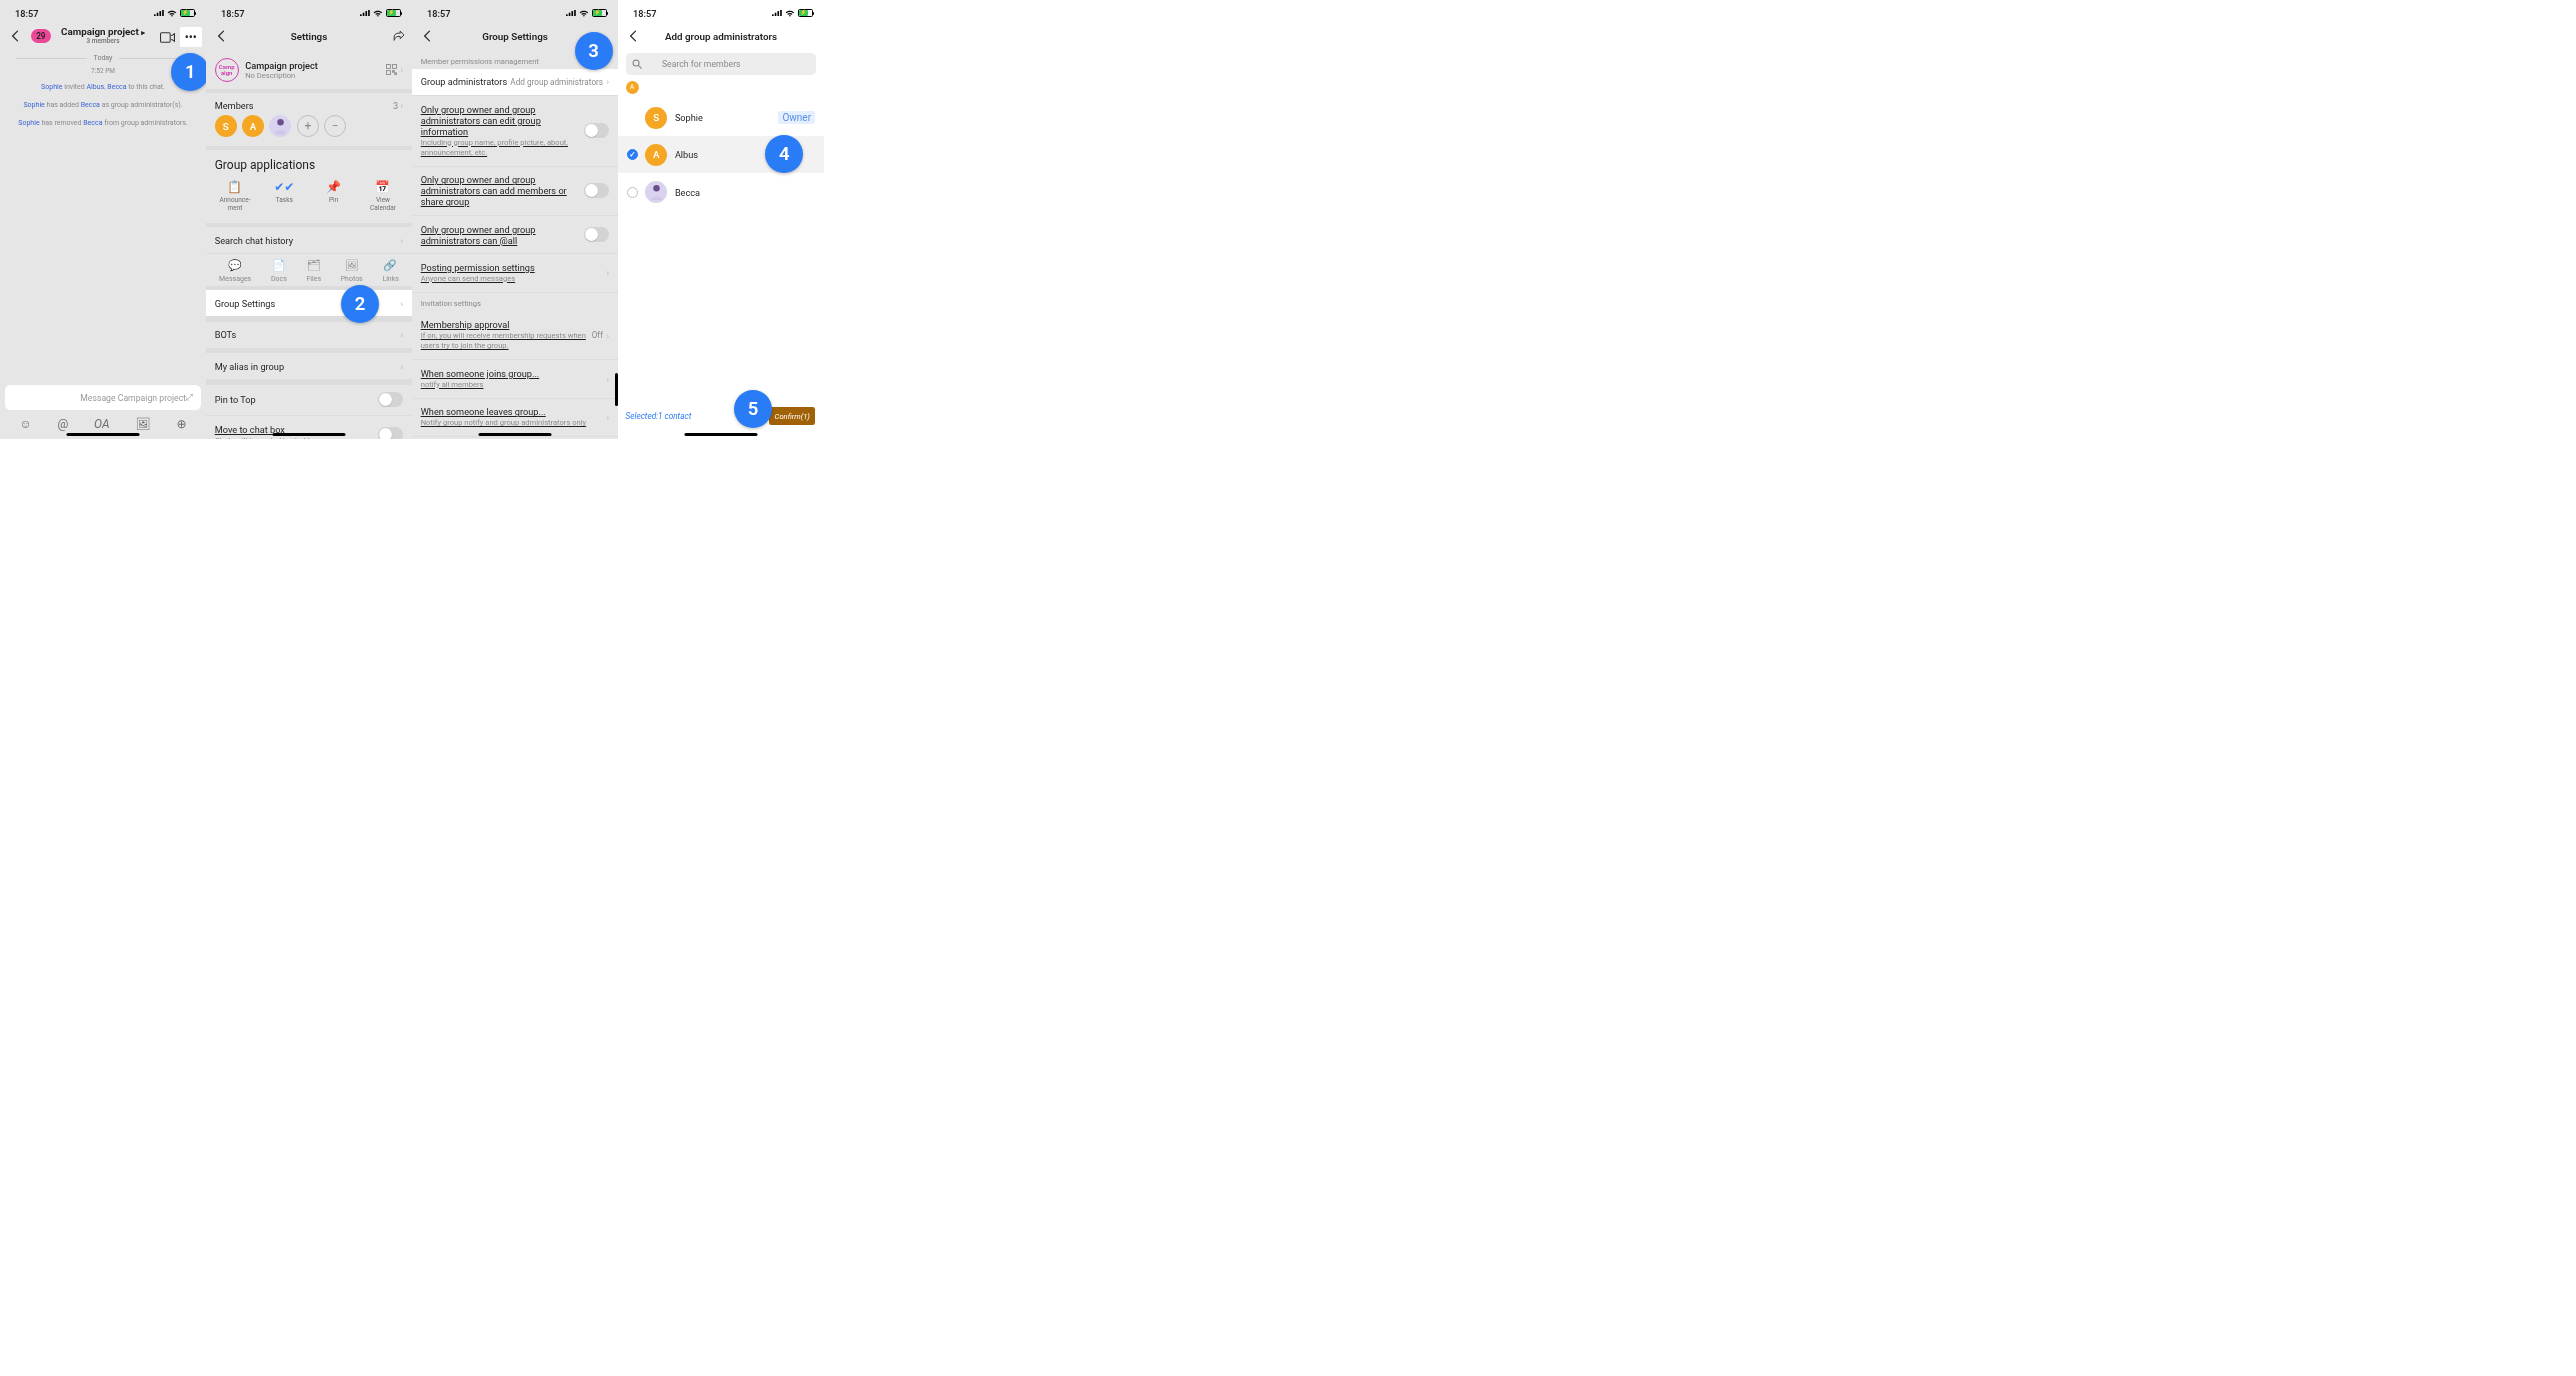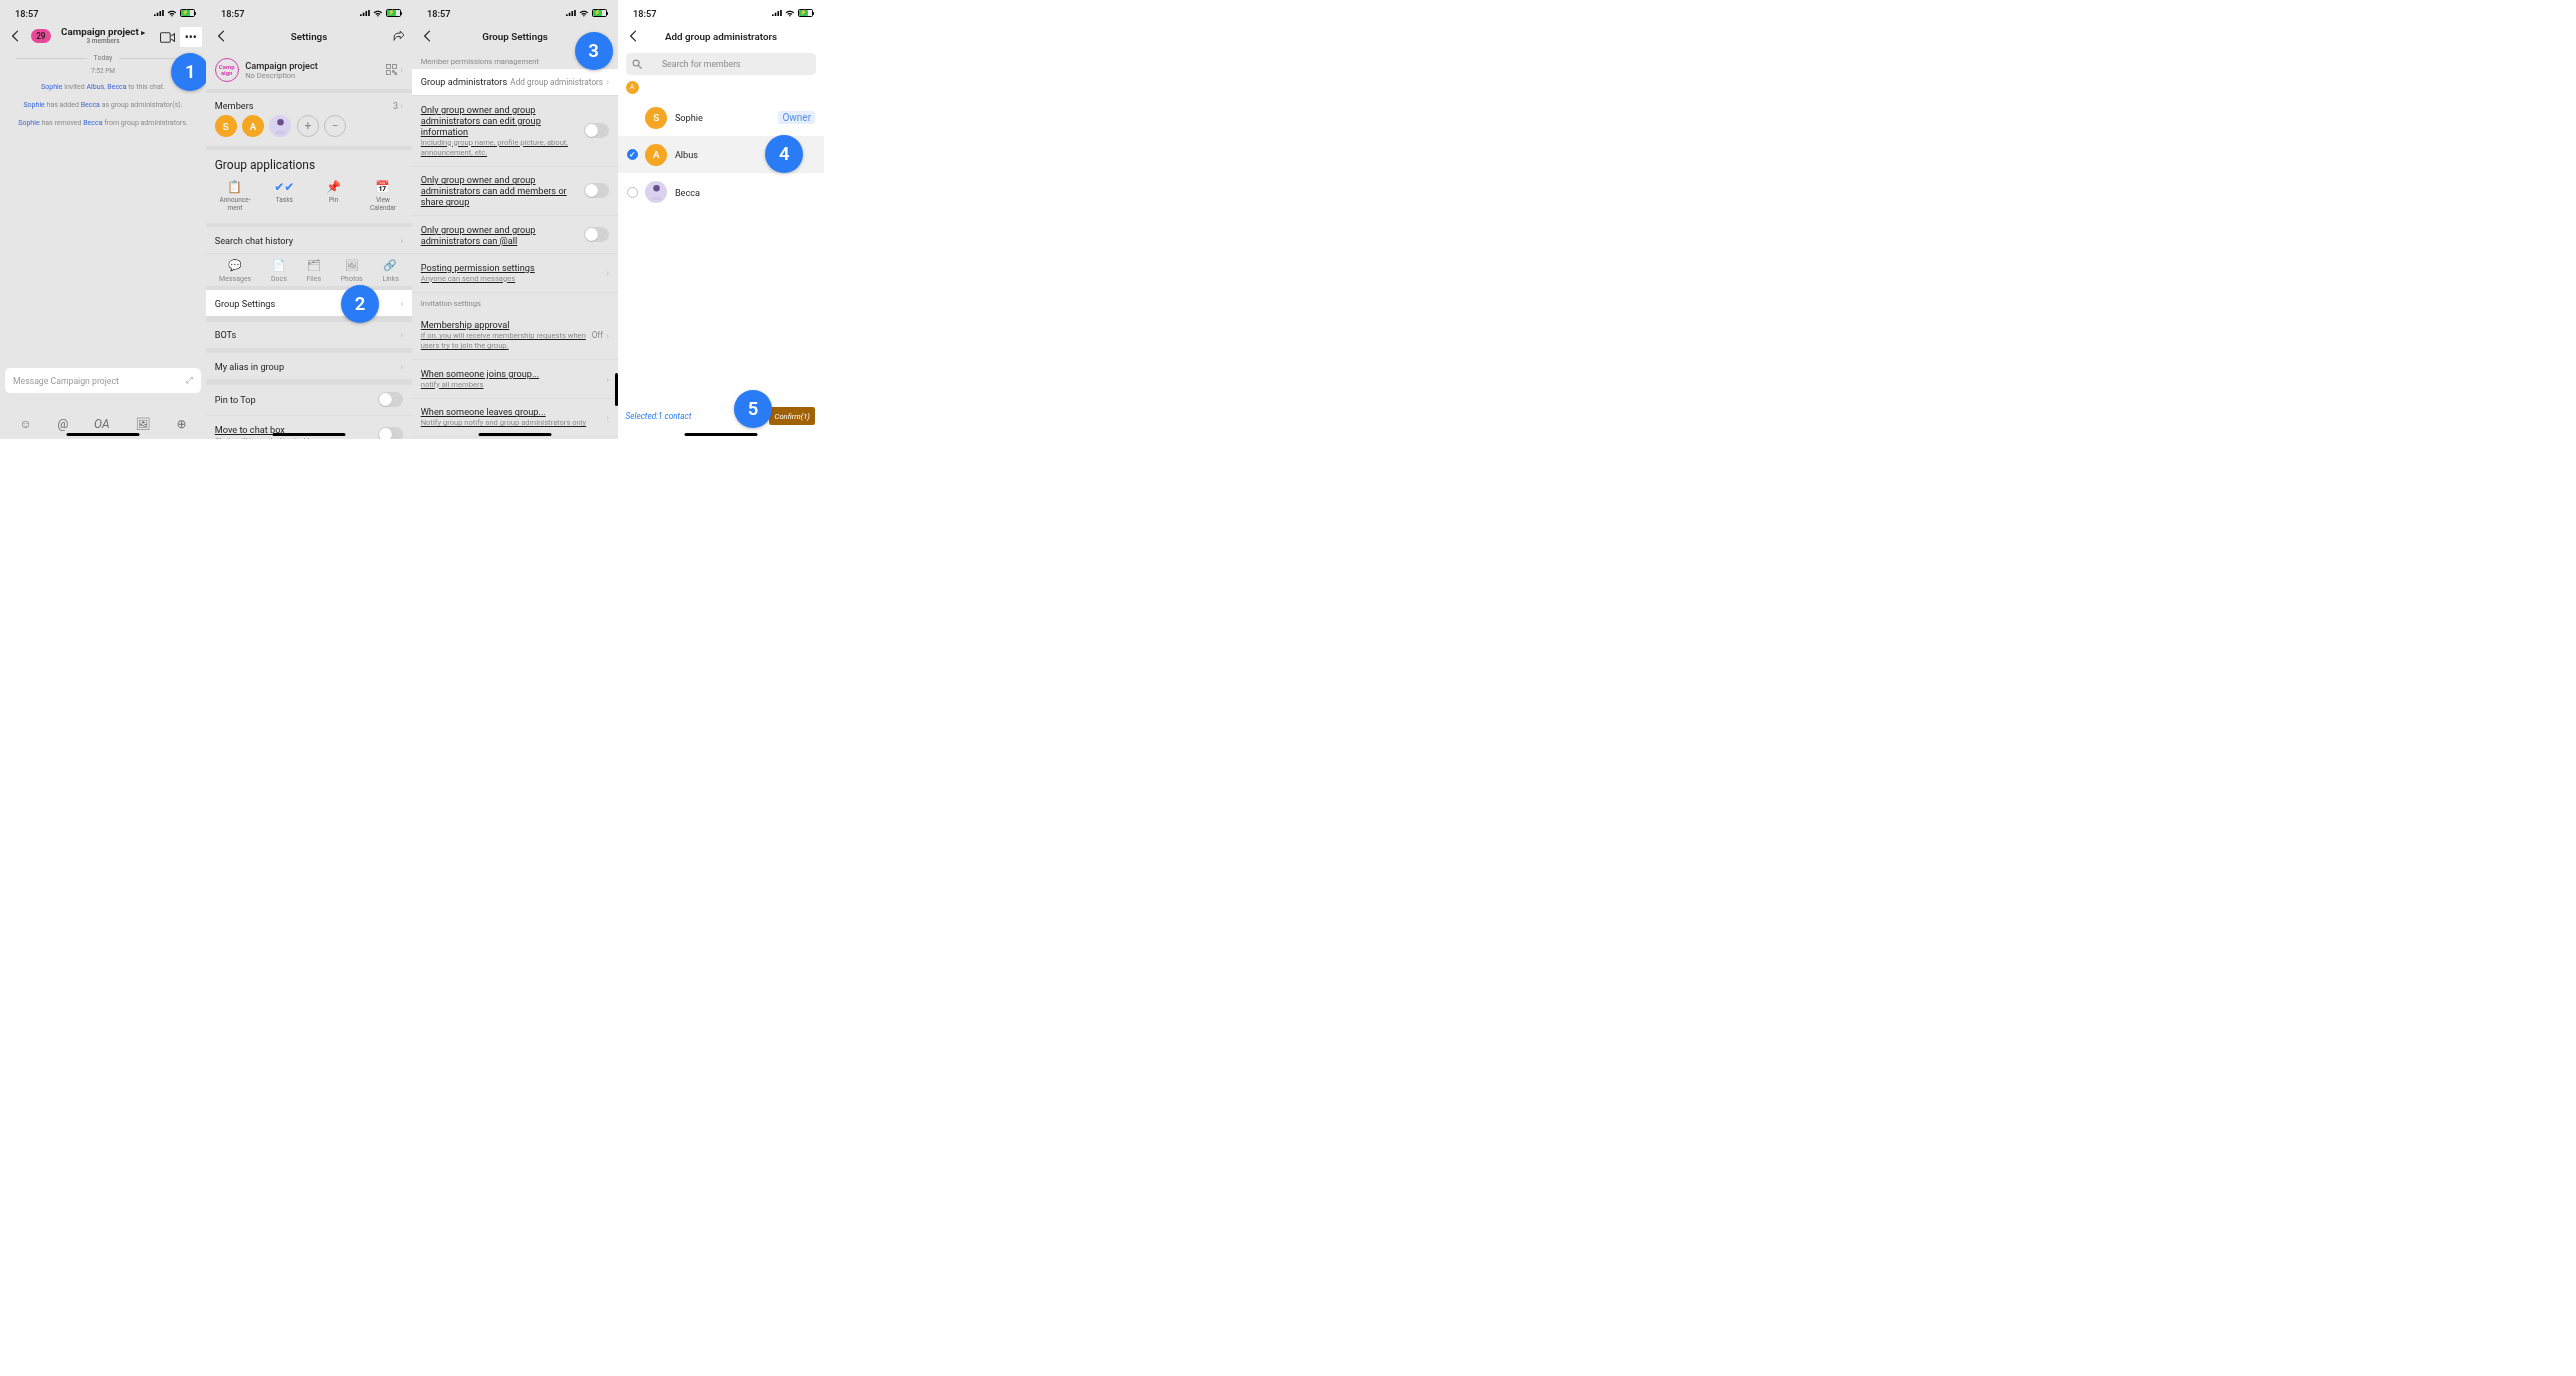--- a/index.html
+++ b/index.html
@@ -80,23 +80,23 @@
   .s1 .title-wrap .s { font-size:6.5px; color:#777; }
   .s1 .hdr-right { position:absolute; right:4.3px; top:5.4px; display:flex; gap:4.3px; align-items:center;}
   .s1 .more-btn { background:#fff; width:22px; height:19.6px; display:flex; align-items:center; justify-content:center; font-size:12px; border-radius:1.6px;}
   .s1 .divider { display:flex; align-items:center; justify-content:center; margin:4.3px 16.3px;}
   .s1 .divider::before,.s1 .divider::after { content:""; flex:1; height:0.5px; background:#cfcfcf;}
   .s1 .divider span { padding:0 6.5px; font-size:7px; color:#7a7a7a;}
   .s1 .time { text-align:center; font-size:6.5px; color:#8a8a8a; margin:4.3px 0 5.4px;}
   .s1 .sys { text-align:center; font-size:7px; color:#8a8a8a; margin:7.6px 8.7px; line-height:1.5;}
   .s1 .sys .nm { color:#3a66d6;}
   .s1 .input-bar {
-    position:absolute; bottom:46px; left:5.4px; right:5.4px; height:25px;
+    position:absolute; bottom:29px; left:5.4px; right:5.4px; height:25px;
     background:#fff; border-radius:5.4px; display:flex; align-items:center;
-    padding:0 7.6px; font-size:8.7px; color:#999; justify-content:space-between;
+    padding:0 7.6px; font-size:8.7px; color:#999; justify-content:flex-end;
   }
   .s1 .tool-row {
     position:absolute; bottom:7.6px; left:0; right:0;
     display:flex; justify-content:space-around; padding:0 6.5px;
     color:#6d6d6d; font-size:12px;
   }
   
   .s2 .hdr .share-ic { position:absolute; right:7.6px; font-size:12px; color:#333;}
   .s2 .group-card { background:#e6e6e6; display:flex; align-items:center; padding:7.6px 8.7px; gap:6.5px;}
   .s2 .group-av {

